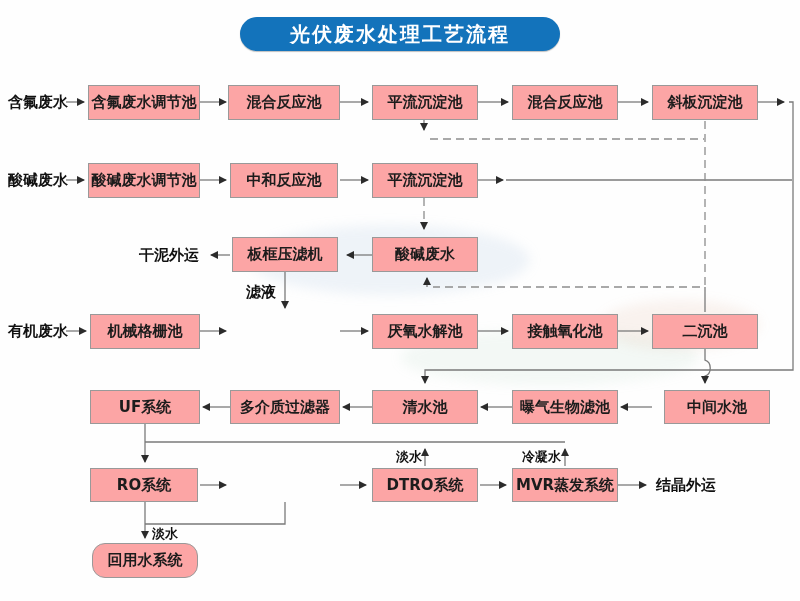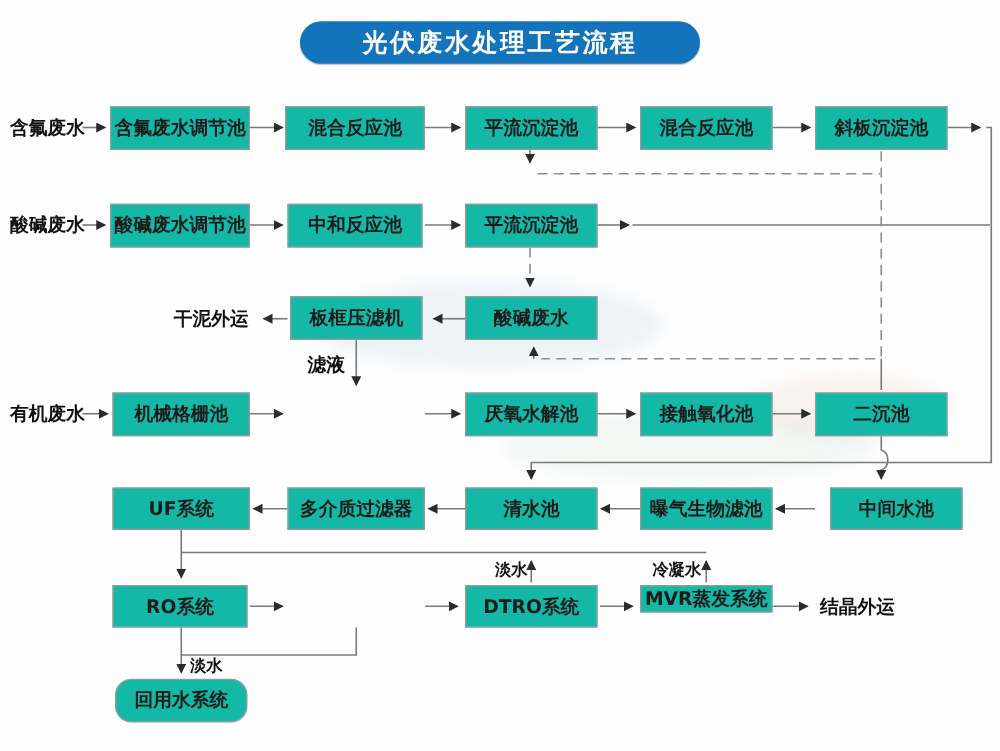--- a/index.html
+++ b/index.html
@@ -7,21 +7,21 @@
     position:relative;width:800px;height:601px;background:#fefefe;overflow:hidden;
     font-family:"DejaVu Sans","Liberation Sans",sans-serif;
   }
   .banner{
     position:absolute;left:240px;top:17px;width:320px;height:34px;
     border-radius:17px;display:flex;align-items:center;justify-content:center;
     color:#ffffff;font-size:20px;font-weight:bold;letter-spacing:2px;
     box-shadow:0 1px 1px rgba(0,0,0,0.25);
   }
   .node{
-    position:absolute;height:35px;background:#14b8a6;border:1px solid #999999;
+    position:absolute;height:35px;background:#fca5a5;border:1px solid #999999;
     display:flex;align-items:center;justify-content:center;
     font-size:15px;font-weight:bold;color:#1c1c1c;box-sizing:border-box;
     white-space:nowrap;z-index:3;
   }
   .lbl{
     position:absolute;font-size:15px;font-weight:bold;color:#111111;
     white-space:nowrap;z-index:3;line-height:16px;
   }
   .lbl-sm{font-size:13px;line-height:14px;}
   svg.wires{position:absolute;left:0;top:0;z-index:2;}
@@ -136,19 +136,19 @@
   <div class="node" style="left:230px;top:390px;width:110px;height:34px;">多介质过滤器</div>
   <div class="node" style="left:372px;top:390px;width:106px;height:34px;">清水池</div>
   <div class="node" style="left:512px;top:390px;width:106px;height:34px;">曝气生物滤池</div>
   <div class="node" style="left:652px;top:390px;width:106px;height:34px;margin-left:12px;">中间水池</div>
 
   <div class="lbl lbl-sm" style="left:396px;top:450px;">淡水</div>
   <div class="lbl lbl-sm" style="left:522px;top:450px;">冷凝水</div>
 
   <div class="node" style="left:90px;top:468px;width:108px;height:34px;">RO系统</div>
   <div class="node" style="left:372px;top:468px;width:106px;height:34px;">DTRO系统</div>
-  <div class="node" style="left:512px;top:468px;width:106px;height:22px;">MVR蒸发系统</div>
+  <div class="node" style="left:512px;top:468px;width:106px;height:34px;">MVR蒸发系统</div>
   <div class="lbl" style="left:656px;top:477px;">结晶外运</div>
 
   <div class="lbl lbl-sm" style="left:152px;top:527px;">淡水</div>
   <div class="node" style="left:92px;top:543px;width:106px;border-radius:13px;">回用水系统</div>
 
 </div>
 
 </body></html>

